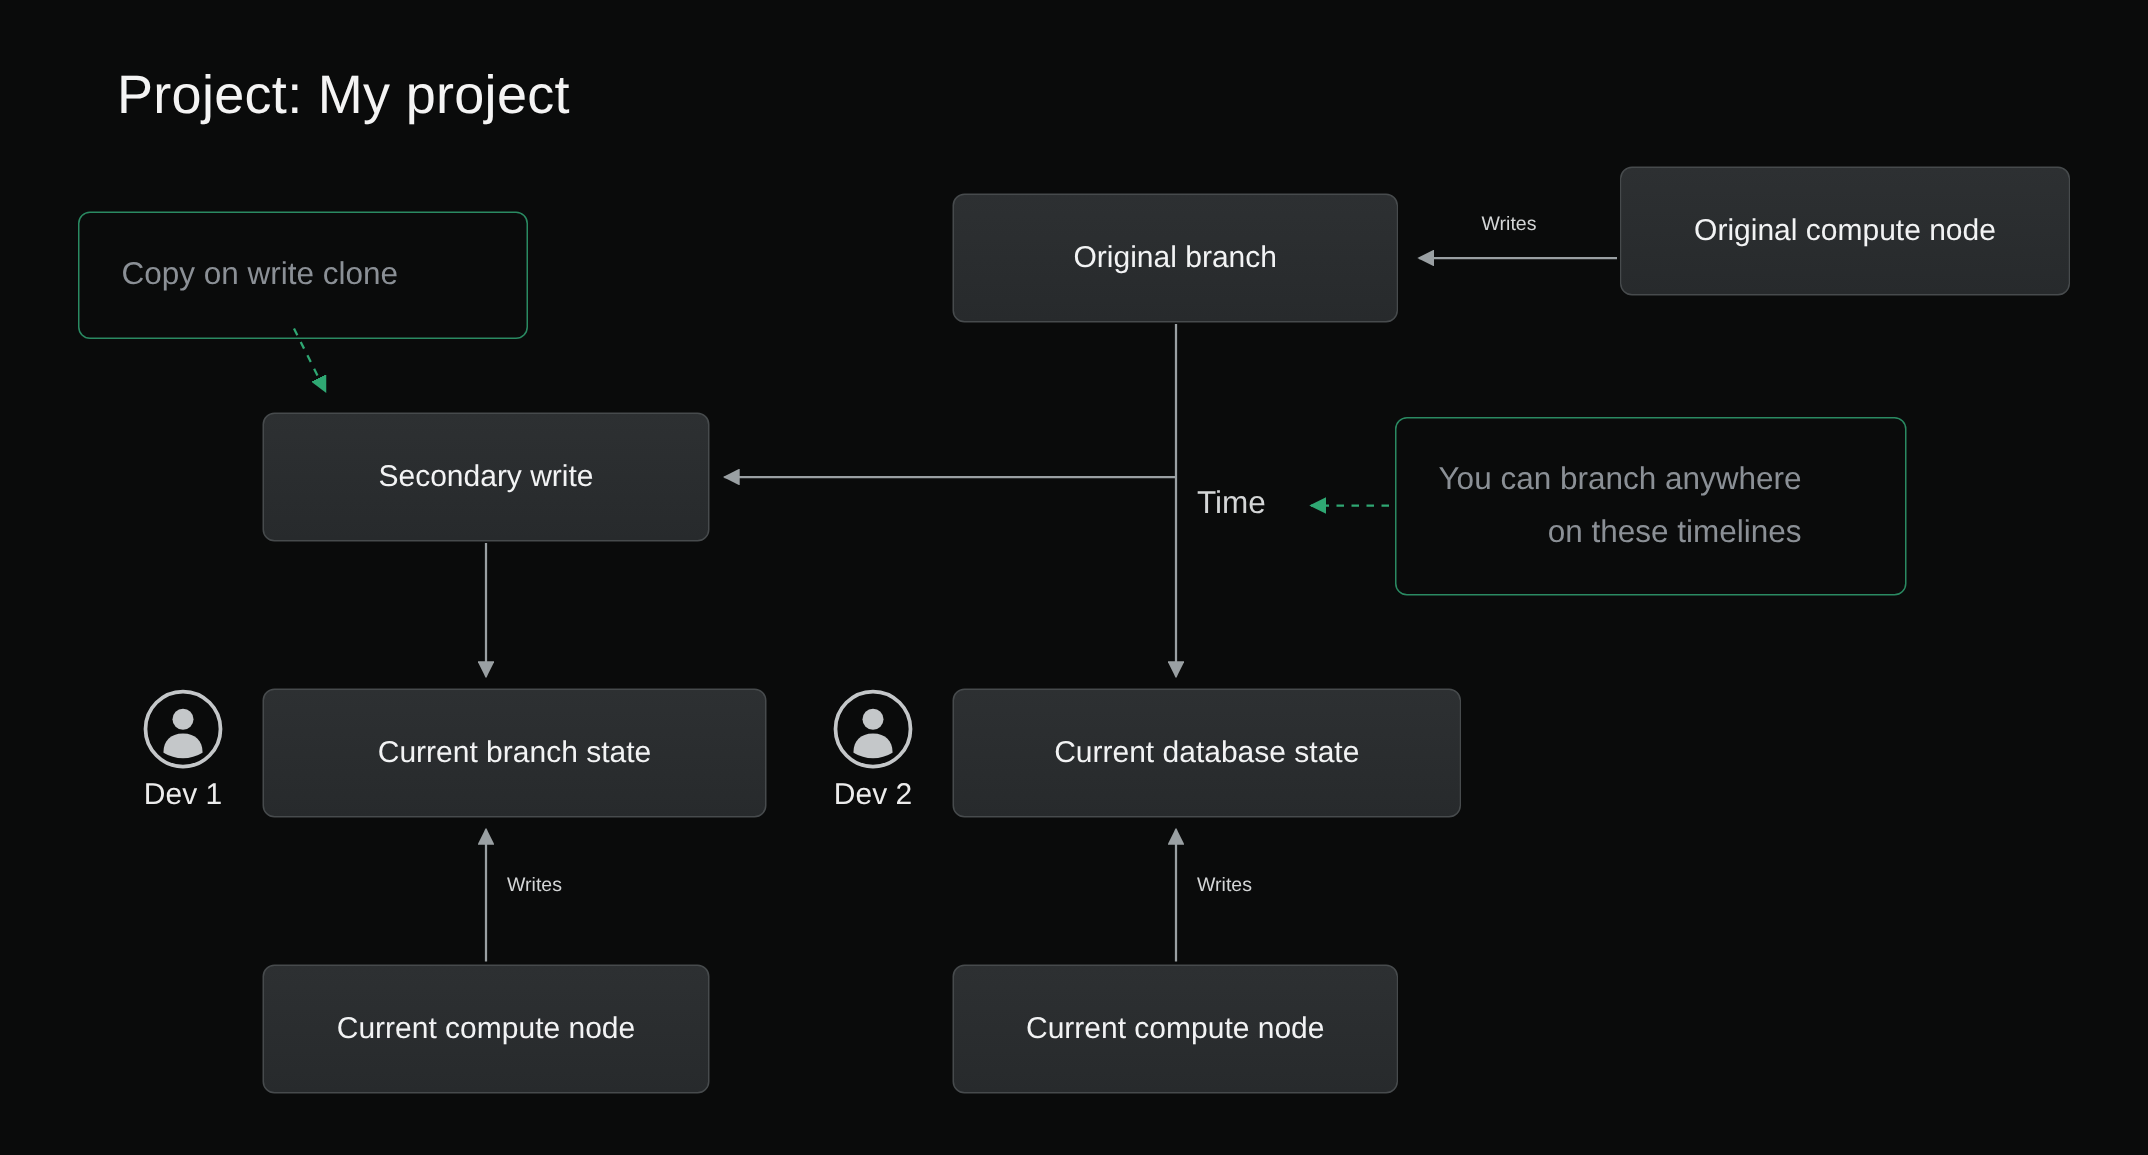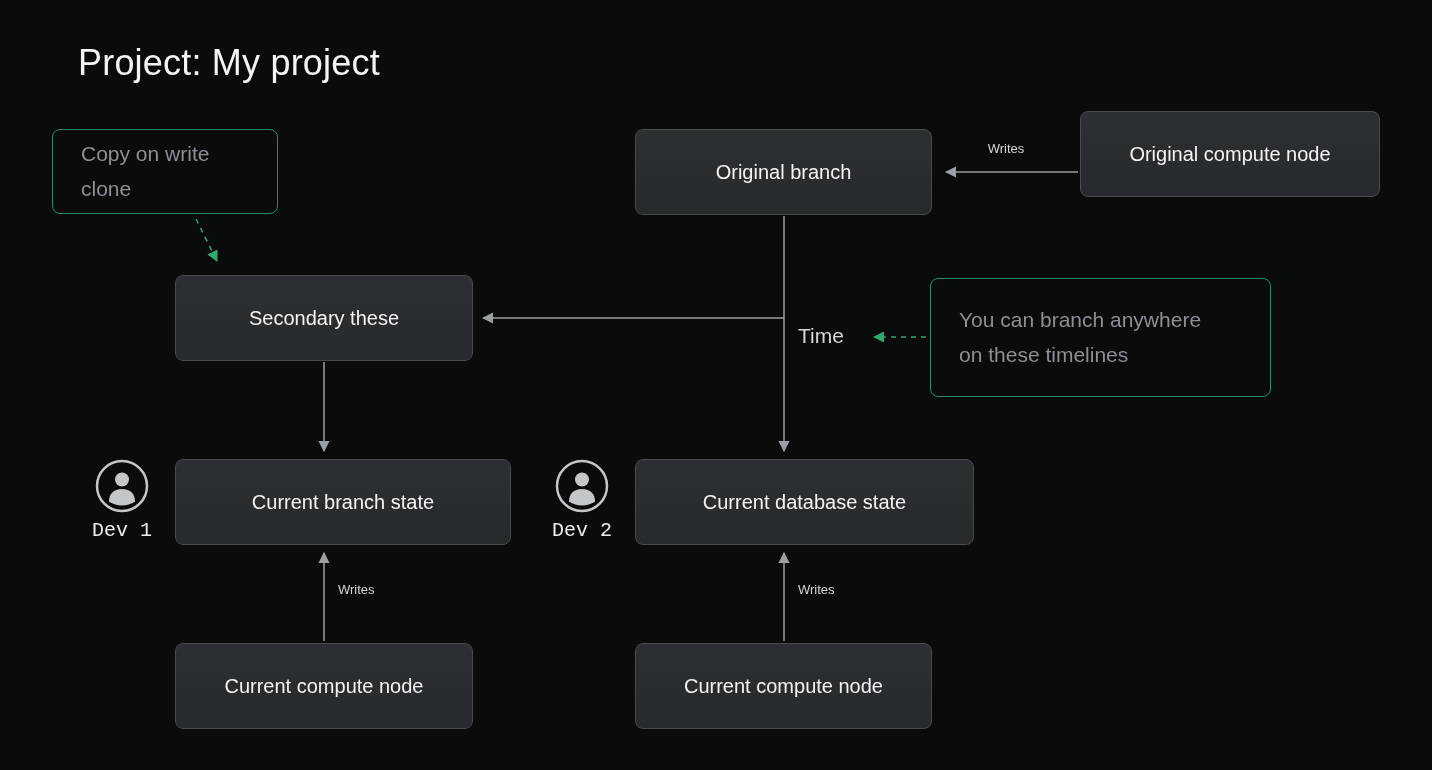--- a/index.html
+++ b/index.html
@@ -40,21 +40,21 @@
   }
   .edge-label {
     position:absolute;
     color:#d4d6d7; font-size:13px;
   }
   .actor {
     position:absolute; width:84px;
     display:flex; flex-direction:column; align-items:center;
   }
   .actor-label {
-    margin-top:6px; font-size:20px; color:#ececec;font-family:Liberation Mono, monospace;
+    margin-top:6px; font-size:20px; color:#ececec;
   }
   svg.edges {
     position:absolute; left:0; top:0;
     pointer-events:none;
   }
 </style>
 </head>
 <body>
 
 <div class="title">Project: My project</div>
@@ -79,33 +79,33 @@
 
   <path d="M324,641 L324,553" stroke="#9aa0a3" stroke-width="1.5" fill="none" marker-end="url(#arrow-gray)"></path>
 
   <path d="M784,641 L784,553" stroke="#9aa0a3" stroke-width="1.5" fill="none" marker-end="url(#arrow-gray)"></path>
 
   <path d="M196,219 L217,261" stroke="#2fa873" stroke-width="1.5" fill="none" stroke-dasharray="5 5" marker-end="url(#arrow-green)"></path>
 
   <path d="M926,337 L874,337" stroke="#2fa873" stroke-width="1.5" fill="none" stroke-dasharray="5 5" marker-end="url(#arrow-green)"></path>
 </svg>
 
-<div class="annotation" style="left:52px; top:129px; width:226px; height:85px;">Copy on write clone</div>
+<div class="annotation" style="left:52px; top:141px; width:300px; height:85px;">Copy on write clone</div>
 
 <div class="node" style="left:635px; top:129px; width:297px; height:86px;">Original branch</div>
 
 <div class="edge-label" style="left:946px; top:141px; width:120px; text-align:center;">Writes</div>
 
 <div class="node" style="left:1080px; top:111px; width:300px; height:86px;">Original compute node</div>
 
-<div class="node" style="left:175px; top:275px; width:298px; height:86px;">Secondary these</div>
+<div class="node" style="left:175px; top:275px; width:298px; height:86px;">Secondary write</div>
 
 <div class="edge-label" style="left:798px; top:324px; font-size:21px;">Time</div>
 
-<div class="annotation" style="left:930px; top:278px; width:341px; height:119px;">You can branch anywhere
+<div class="annotation" style="left:930px; top:278px; width:341px; height:119px;text-align:right;">You can branch anywhere
 on these timelines</div>
 
 <div class="actor" style="left:80px; top:459px;">
   <svg width="54" height="54" viewBox="0 0 54 54">
     <circle cx="27" cy="27" r="25" fill="none" stroke="#c4c7c9" stroke-width="2.5"></circle>
     <circle cx="27" cy="20.5" r="7" fill="#c4c7c9"></circle>
     <path d="M27,30 c-8.5,0 -13,5.5 -13,12 v0.8 a25,25 0 0 0 26,0 v-0.8 c0,-6.5 -4.5,-12 -13,-12 z" fill="#c4c7c9"></path>
   </svg>
   <div class="actor-label">Dev 1</div>
 </div>

